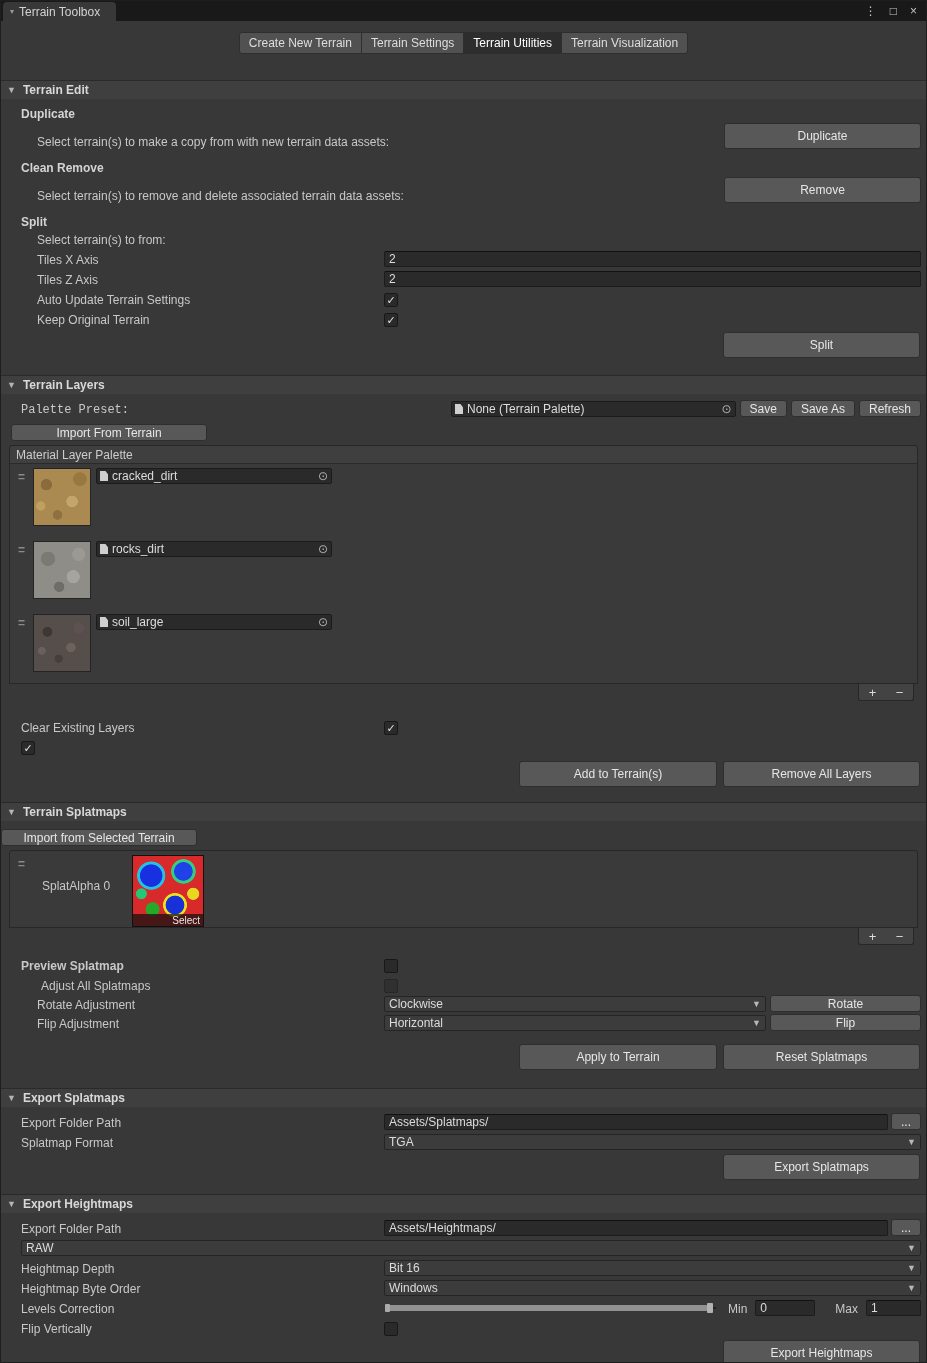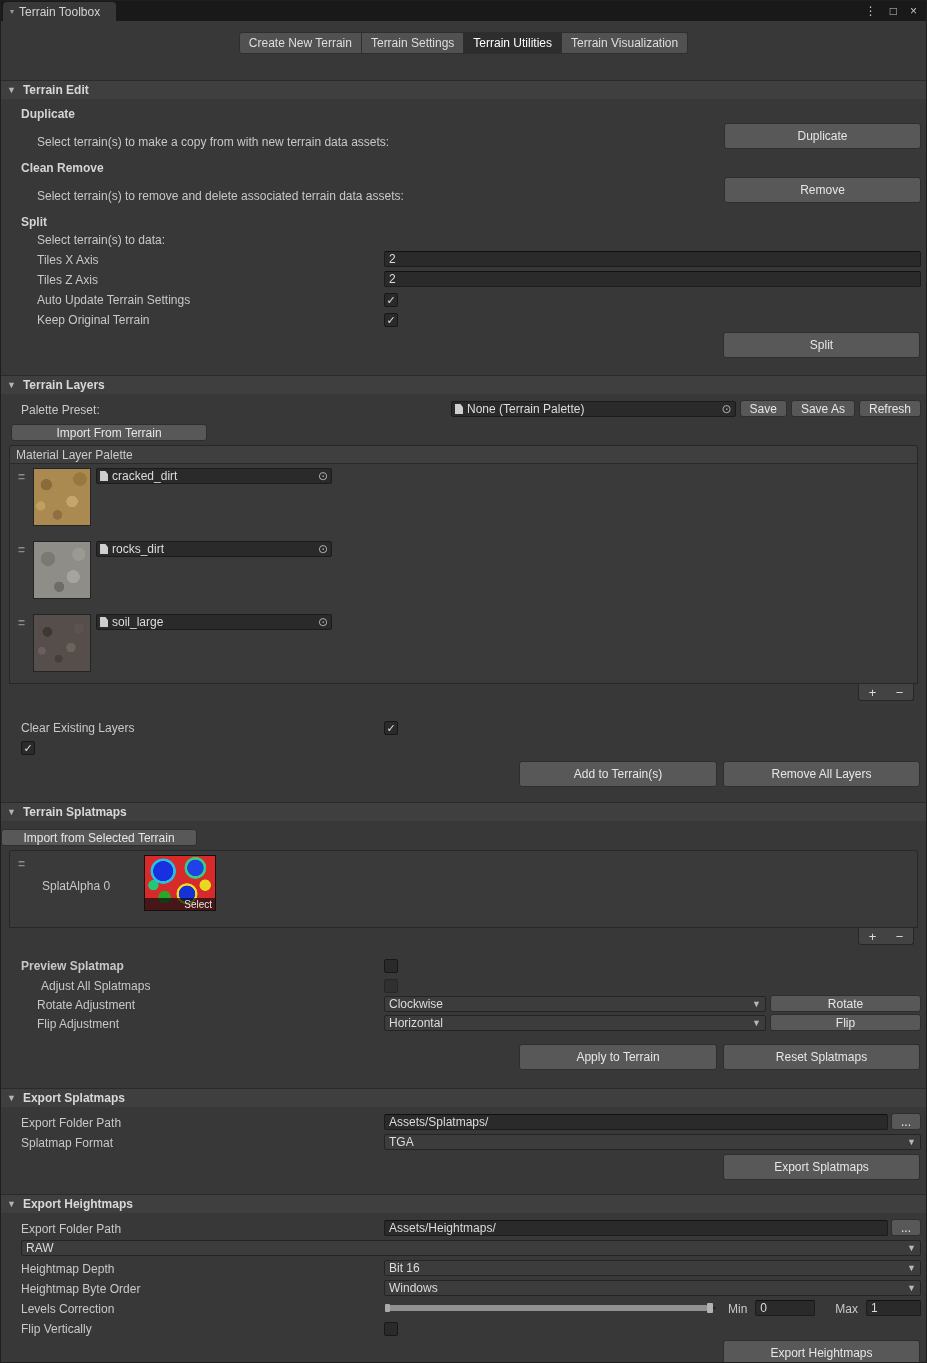--- a/index.html
+++ b/index.html
@@ -87,21 +87,21 @@
     radial-gradient(circle at 14% 64%, #6a5e5e 0 6%, transparent 7%),
     #554e4a; }
   .layer-obj { width:236px; }
   .rlist-footer { display:flex; justify-content:flex-end; margin:0 12px 0 8px; }
   .footer-bar { width:56px; height:17px; background:#434343; border:1px solid #272727; border-top:none;
     border-radius:0 0 3px 3px; display:flex; align-items:center; justify-content:space-around; color:#dddddd; }
   .footer-bar span { font-size:13px; line-height:1; }
   
   .splat-row { display:flex; align-items:flex-start; padding:4px 6px 4px 8px; height:76px; }
   .splat-label { margin:24px 0 0 9px; width:88px; }
-  .splat-thumb { width:72px; height:56px; border:1px solid #111; position:relative; margin-left:14px;
+  .splat-thumb { width:72px; height:72px; border:1px solid #111; position:relative; margin-left:2px;
     background:
     radial-gradient(circle at 26% 28%, #1830e0 0 15%, #22c2e2 16% 19%, transparent 20%),
     radial-gradient(circle at 72% 22%, #2040e8 0 12%, #30d080 13% 16%, transparent 17%),
     radial-gradient(circle at 60% 70%, #1830d8 0 14%, #e8e020 15% 18%, transparent 19%),
     radial-gradient(circle at 28% 76%, #28a828 0 9%, transparent 10%),
     radial-gradient(circle at 86% 54%, #e8d820 0 8%, transparent 9%),
     radial-gradient(circle at 12% 54%, #20c878 0 7%, transparent 8%),
     #d82a2a; text-align: center; }
   .select-strip { position:absolute; left:0; right:0; bottom:0; height:12px; background:rgba(15,15,15,.72);
     color:#e6e6e6; font-size:10px; display:flex; align-items:center; justify-content:flex-end; padding-right:3px; }
@@ -112,21 +112,21 @@
   .slider .hL { position:absolute; left:1px; top:4px; width:5px; height:8px; background:#aaaaaa; border-radius:1px; }
   .slider .hR { position:absolute; right:5px; top:3px; width:6px; height:10px; background:#b2b2b2; border-radius:1px; }
   .minmax-lbl { margin:0 8px 0 0; }
   .maxlbl { margin-left:20px; }
   
   .mt2{margin-top:2px}.mt3{margin-top:3px}.mt4{margin-top:4px}.mt5{margin-top:5px}.mt6{margin-top:6px}
   .mt8{margin-top:8px}.mt13{margin-top:13px}.mt14{margin-top:14px}.mt15{margin-top:15px}
   .mt17{margin-top:17px}.mt18{margin-top:18px}.mt26{margin-top:26px}
   .import-row { padding-left:10px; }
   .import-btn { width:196px; }
-  .palette-row .plbl { width:430px; flex:0 0 auto; }
+  .palette-row .plbl { width:430px; flex:0 0 auto;font-family:Liberation Mono, monospace; }
   .palette-row .objfield { flex:1; }
   .palette-row .btn { margin-left:4px; }
   .browse-btn { flex:0 0 22px; height:16px; margin-left:3px; }
   .dd-btn-row .btn { flex:0 0 151px; height:17px; margin-left:4px; }
 </style>
 </head>
 <body>
 
 <div class="window">
 
@@ -167,21 +167,21 @@
     </div>
   <div class="row desc-row">
     <span class="desc">Select terrain(s) to remove and delete associated terrain data assets:</span>
     <div class="btn big">Remove</div>
   </div>
 
   <div class="row mt6">
       <span class="bold">Split</span>
     </div>
   <div class="row" style="padding-left:36px;min-height:18px;">
-    <span>Select terrain(s) to data:</span>
+    <span>Select terrain(s) to from:</span>
   </div>
   <div class="row">
     <span class="lbl ind">Tiles X Axis</span>
     <div class="tf">2</div>
   </div>
   <div class="row">
     <span class="lbl ind">Tiles Z Axis</span>
     <div class="tf">2</div>
   </div>
   <div class="row">

